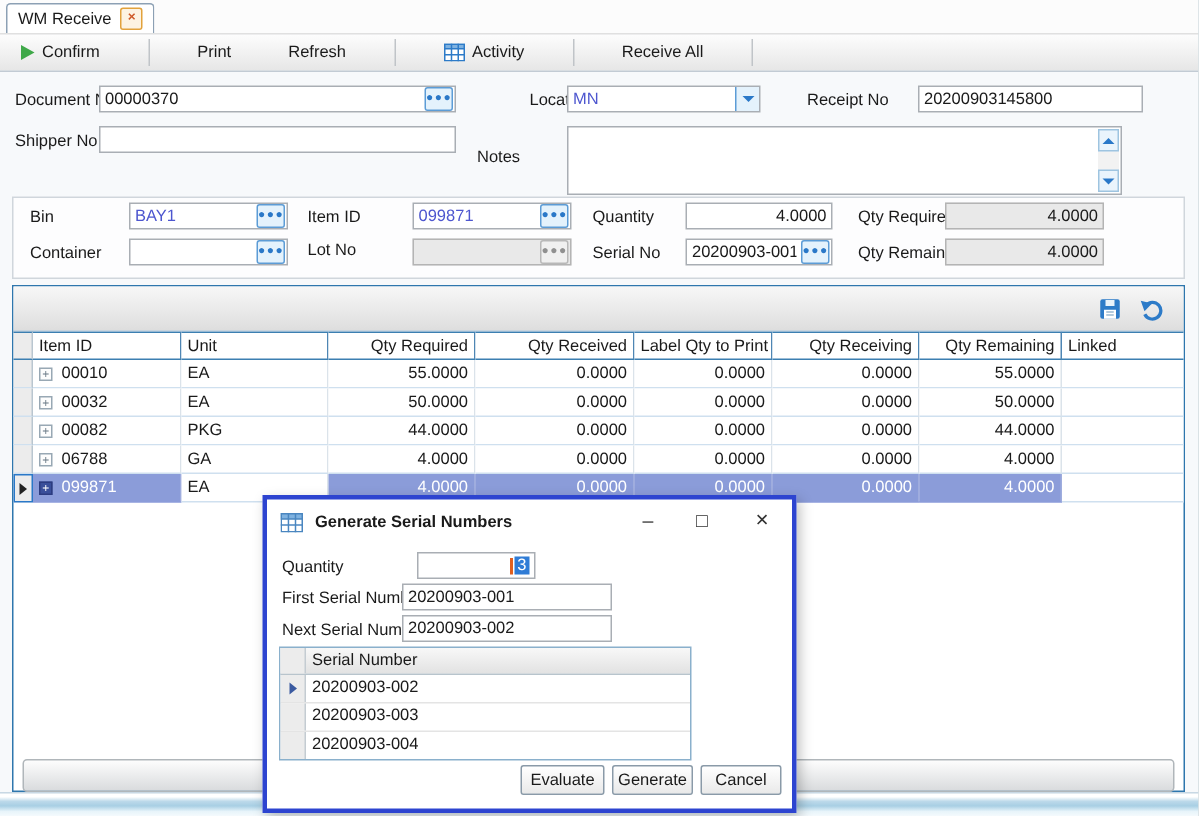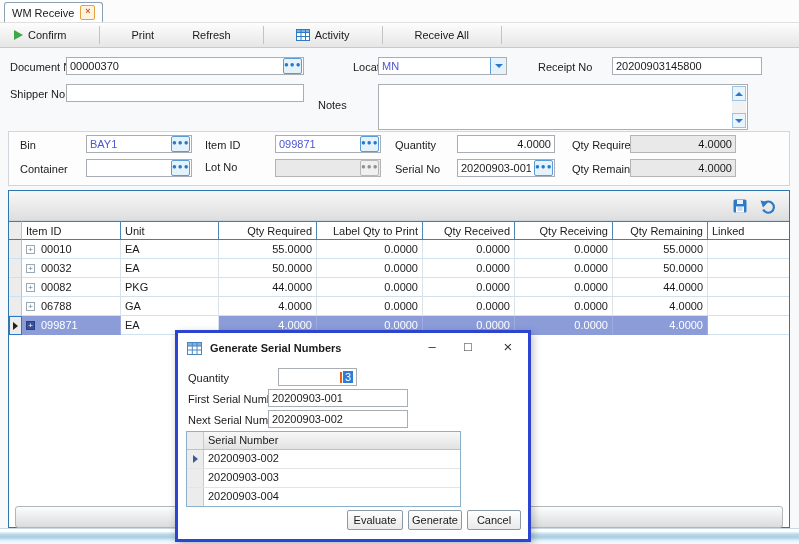--- a/index.html
+++ b/index.html
@@ -215,22 +215,22 @@
         <path d="M4 5.5 A5.6 5.6 0 1 1 3.2 11.5" fill="none" stroke="#2d7bc8" stroke-width="2.2"></path>
         <polygon points="0.5,2.5 8,4.3 3,9.5" fill="#2d7bc8"></polygon>
       </svg>
     </div>
 
     <div class="gridrow">
       <div class="hcell selcell" style="background:#f2f2f2;"></div>
       <div class="hcell">Item ID</div>
       <div class="hcell">Unit</div>
       <div class="hcell num">Qty Required</div>
+      <div class="hcell num">Qty Received</div>
       <div class="hcell num">Label Qty to Print</div>
-      <div class="hcell num">Qty Received</div>
       <div class="hcell num">Qty Receiving</div>
       <div class="hcell num">Qty Remaining</div>
       <div class="hcell" style="border-right:none;">Linked</div>
     </div>
 
     <div class="gridrow row">
       <div class="bcell selcell"></div>
       <div class="bcell">
           <span class="expand">+</span>
           <span>00010</span>

